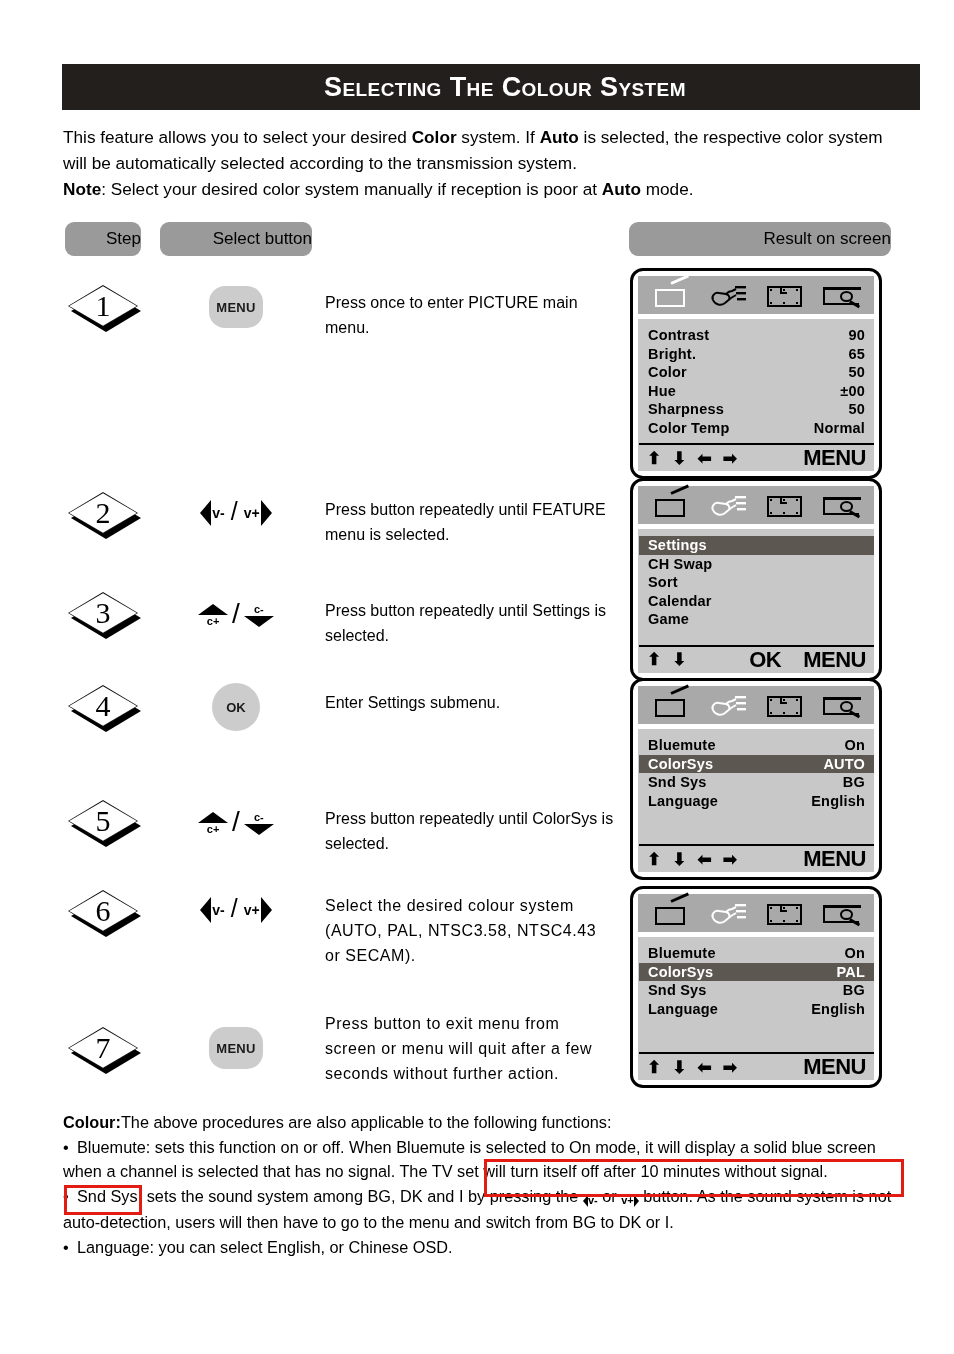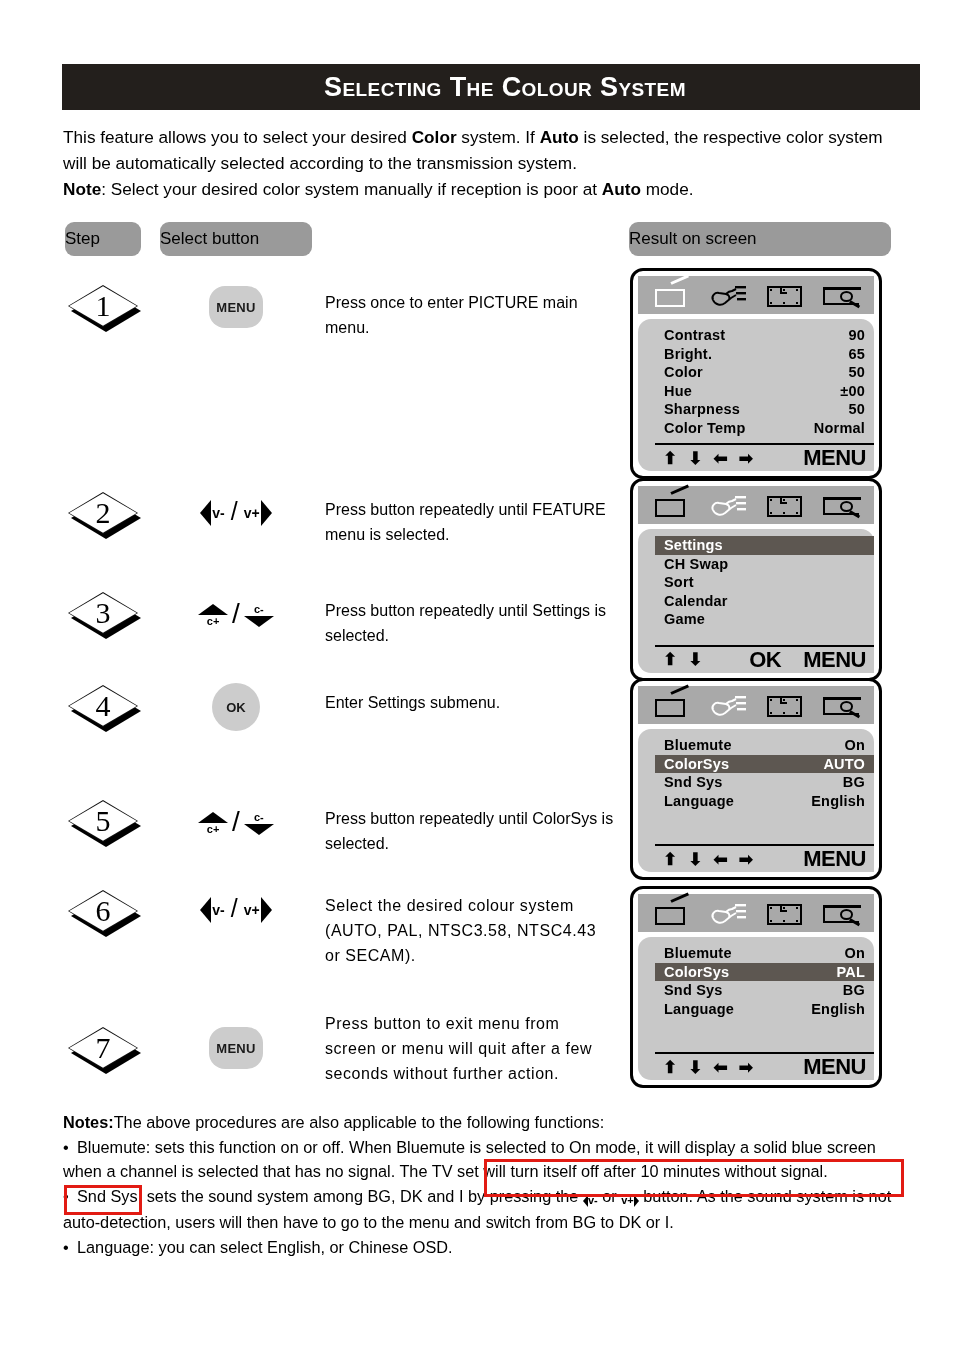--- a/index.html
+++ b/index.html
@@ -50,21 +50,21 @@
   }
   .intro b { font-weight: bold; }
 
   
   .pill {
     position: absolute;
     background: #9a9a9a;
     border-radius: 9px;
     display: flex;
     align-items: center;
-    justify-content: flex-start;
+    justify-content: flex-end;
     color: #000;
     font-size: 17px;
   }
   .pill-step  { left: 65px;  top: 222px; width: 76px;  height: 34px; }
   .pill-press { left: 160px; top: 222px; width: 152px; height: 34px; }
   .pill-result{ left: 629px; top: 222px; width: 262px; height: 34px; }
 
   
   .diamond {
     position: absolute;
@@ -262,22 +262,21 @@
     position: absolute; left: 30px; top: 19px;
     width: 11px; height: 2.5px;
     background: #000;
     transform: rotate(30deg);
     transform-origin: left center;
   }
 
   .tv-body {
     background: #c8c8c8;
     margin-top: 5px;
-    padding: 7px 0 0 17px;
-    border-radius: 13px;
+    padding: 7px 0 0 1px;
   }
   .tv-list { padding: 0 0 0 0; }
   .menu-line {
     display: flex;
     justify-content: space-between;
     align-items: center;
     font-size: 14.5px;
     font-weight: bold;
     letter-spacing: 0.2px;
     color: #000;
@@ -795,21 +794,21 @@
         </span>
         <span class="labels">
           <span class="lbl-menu">MENU</span>
         </span>
       </div>
     </div>
   </div>
 
   <div class="notes">
     <div class="nrow">
-      <b>Notes:</b><span>The above procedures are also applicable to  the following functions:</span>
+      <b>Colour:</b><span>The above procedures are also applicable to  the following functions:</span>
     </div>
     <div class="nrow bullet-line">
       <span class="bul">•</span><span>Bluemute: sets this function on or off. When Bluemute is selected to On mode, it will display a solid blue screen when a channel is selected that has no signal.</span> <span>The TV set will turn itself off after 10 minutes without signal.</span>
     </div>
     <div class="nrow bullet-line">
       <span class="bul">•</span><span>Snd Sys: sets the sound system among BG, DK and I by pressing the </span><span class="inline-vv"><span class="tri-l"></span><span>v-</span></span><span> or </span><span class="inline-vv"><span>v+</span><span class="tri-r"></span></span><span> button.  As the sound system is not auto-detection, users will then have to go to the menu and switch from BG to DK or I.</span>
     </div>
     <div class="nrow bullet-line">
       <span class="bul">•</span><span>Language: you can select English, or Chinese OSD.</span>
     </div>

